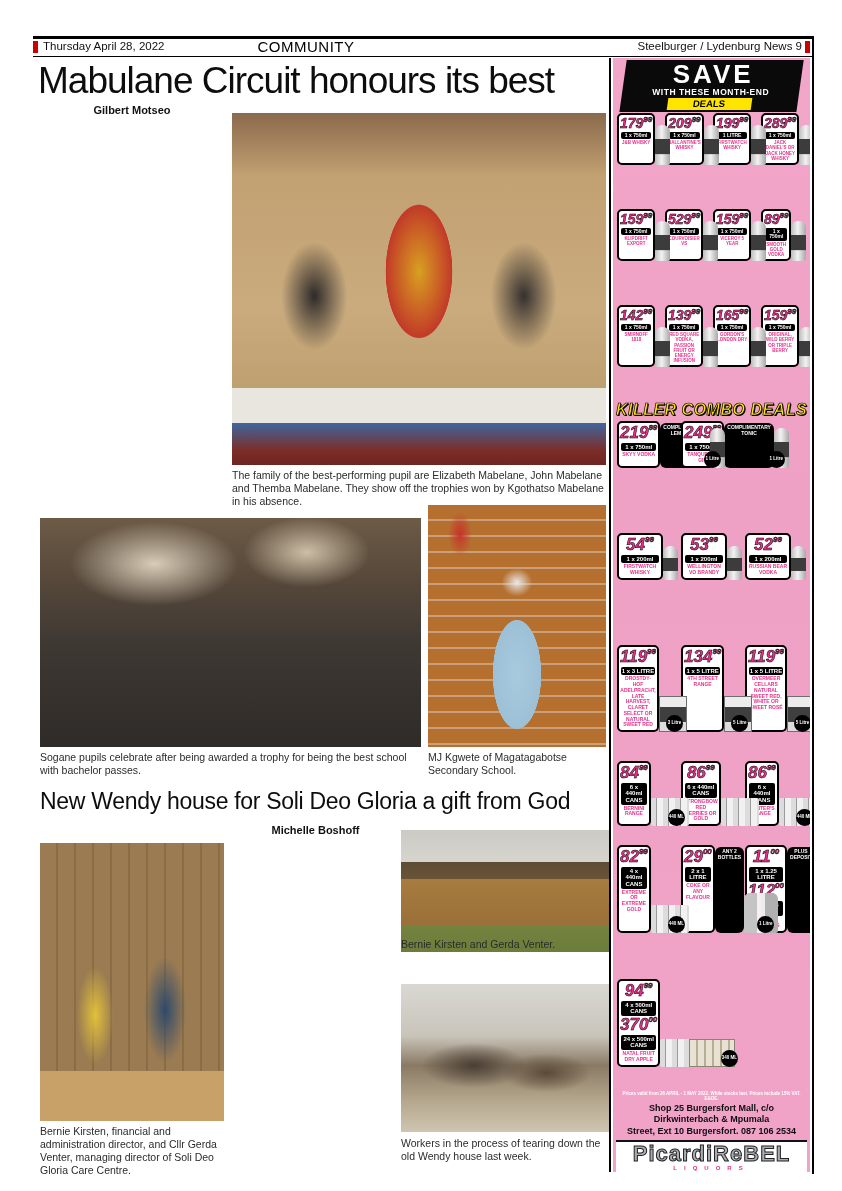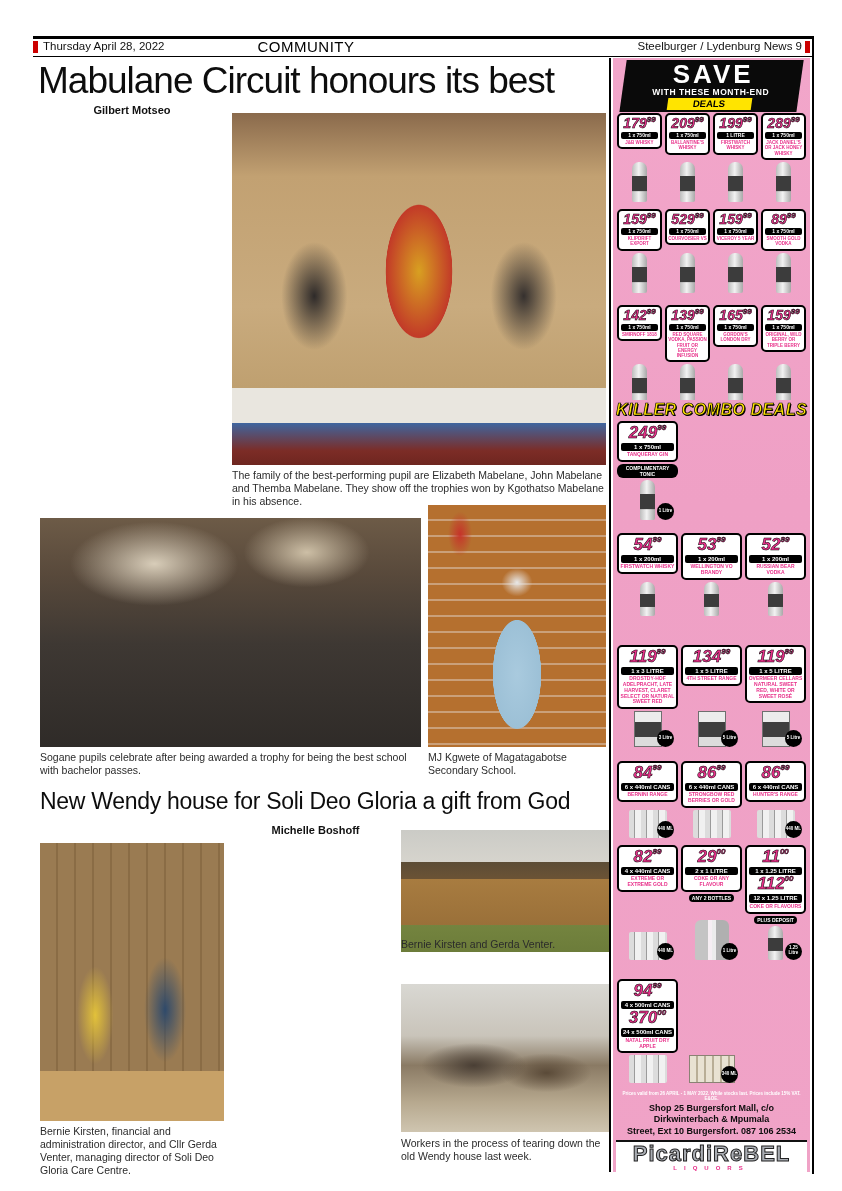--- a/index.html
+++ b/index.html
@@ -90,21 +90,21 @@
 
   .grid { display:grid; gap:3px; padding:1px 4px; }
   .cols4 { grid-template-columns:repeat(4,1fr); }
   .cols3 { grid-template-columns:repeat(3,1fr); }
   .s-r4 { height:96px; } .s-combo { height:112px; } .s-small { height:112px; }
   .s-box { height:116px; } .s-cans { height:84px; } .s-mixed { height:134px; } .s-bottom { height:112px; }
   .s-hdr { height:20px; }
   .combo-hdr { color:#ffe400; font-weight:900; font-style:italic; font-size:16px; text-align:center;
                -webkit-text-stroke:.7px #000; text-shadow:1px 1px 0 #000; letter-spacing:.5px; line-height:20px; }
 
-  .deal { display:flex; flex-direction:column; align-items:stretch; min-width:0; }
+  .deal { display:flex; align-items:stretch; min-width:0; }
   .card { background:#fff; border:2px solid #000; border-radius:5px; text-align:center; padding:1px 1px 2px; }
   .price { font-weight:900; font-style:italic; color:#e8308a; -webkit-text-stroke:.5px #000; font-size:14px; line-height:1.05; white-space:nowrap; }
   .cols3 .price { font-size:17px; }
   .cents { font-size:8px; vertical-align:top; }
   .qty { background:#000; color:#fff; font-size:5px; font-weight:bold; border-radius:2px; margin:1px 1px 0; padding:1px 0; line-height:1.1; }
   .cols3 .qty { font-size:6px; }
   .plabel { color:#e8308a; font-size:4.5px; font-weight:bold; line-height:1.15; padding-top:1px; }
   .cols3 .plabel { font-size:5px; }
   .pill { background:#000; color:#fff; font-size:5px; font-weight:bold; border-radius:6px; padding:1px 3px; margin:2px auto 0; width:fit-content; max-width:100%; text-align:center; }
   .visual { position:relative; flex:1; min-height:26px; display:flex; align-items:flex-end; justify-content:center; margin-top:2px; }
@@ -351,20 +351,32 @@
     </section>
 
     <section class="s-hdr">
       <div class="combo-hdr">KILLER COMBO DEALS</div>
     </section>
 
     <section class="s-combo">
       <div class="grid cols3">
           <div class="deal">
       <div class="card">
+        <div class="price"><span>219</span><span class="cents">99</span></div>
+        <div class="qty">1 x 750ml</div>
+
+        <div class="plabel">SKYY VODKA</div>
+      </div>
+      <div class="pill">COMPLIMENTARY LEMONADE</div>
+      <div class="visual v-bottle">
+        <span class="volbadge">1 Litre</span>
+      </div>
+    </div>
+          <div class="deal">
+      <div class="card">
         <div class="price"><span>249</span><span class="cents">99</span></div>
         <div class="qty">1 x 750ml</div>
 
         <div class="plabel">TANQUERAY GIN</div>
       </div>
       <div class="pill">COMPLIMENTARY TONIC</div>
       <div class="visual v-bottle">
         <span class="volbadge">1 Litre</span>
       </div>
     </div>

